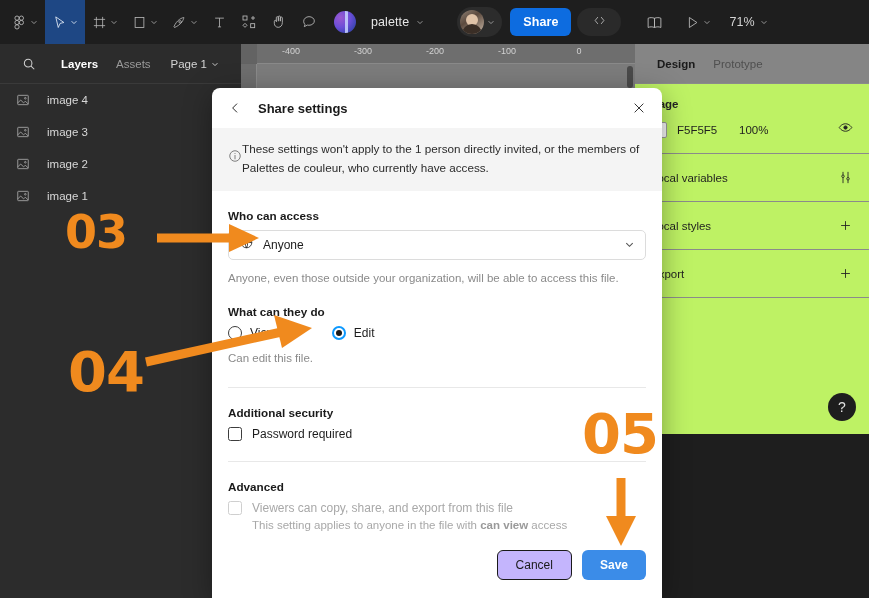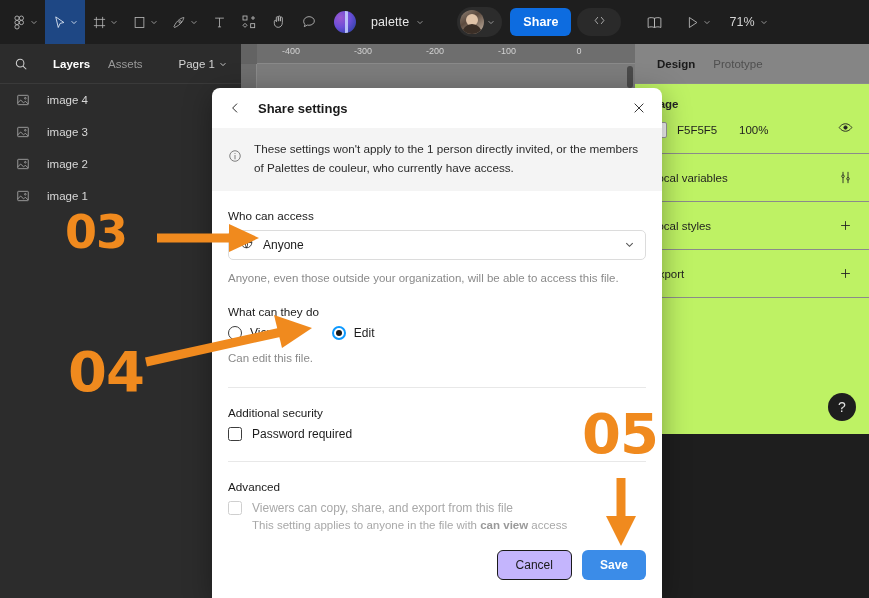--- a/index.html
+++ b/index.html
@@ -76,21 +76,21 @@
 
   
   .left-panel {
     position: absolute; left: 0; top: 44px;
     width: 241px; height: 554px;
     background: #2c2c2c;
     color: #cfcfcf;
   }
   .lp-header {
     height: 40px; display: flex; align-items: center; gap: 0;
-    padding: 0 14px; border-bottom: 1px solid #3a3a3a;
+    padding: 0 22px; border-bottom: 1px solid #3a3a3a;
   }
   .lp-search { display:flex; align-items:center; width:30px; }
   .lp-tab { font-size: 11.5px; padding: 0 9px; cursor: pointer; }
   .lp-tab.sel { color: #ffffff; font-weight: 700; }
   .lp-tab.unsel { color: #9a9a9a; }
   .lp-page {
     margin-left: auto; display: flex; align-items: center; gap: 4px;
     font-size: 11.5px; color: #d4d4d4; cursor: pointer;
   }
   .layer-row {
@@ -180,30 +180,30 @@
   .modal-head {
     height: 40px; display: flex; align-items: center;
     padding: 0 16px; flex: none;
   }
   .m-back { width: 22px; display:flex; align-items:center; cursor:pointer; }
   .m-title {
     font-size: 13px; font-weight: 600; color: #1a1a1a; margin-left: 8px;
   }
   .m-close { margin-left: auto; cursor: pointer; display:flex; align-items:center;}
   .notice {
-    background: #f4f4f4; display: flex; gap: 12px;
+    background: #f4f4f4; display: flex; 
     padding: 12px 16px 13px 16px; flex: none;
   }
   .notice-ico { flex: none; padding-top: 9px; }
   .notice-txt {
     font-size: 11.7px; line-height: 1.62; color: #2b2b2b;
   }
   .modal-body { padding: 0 16px; flex: 1 1 auto; }
   .fld-label {
-    font-size: 11.7px; font-weight: 400; color: #1a1a1a;
+    font-size: 11.7px; font-weight: 700; color: #1a1a1a;
     margin-top: 18px; margin-bottom: 8px;
   }
   .select-box {
     height: 30px; border: 1px solid #dcdcdc; border-radius: 5px;
     display: flex; align-items: center; padding: 0 10px; gap: 9px;
     cursor: pointer; background:#fff;
   }
   .select-val { font-size: 12px; color: #1c1c1c; }
   .select-caret { margin-left: auto; }
   .help-text {

